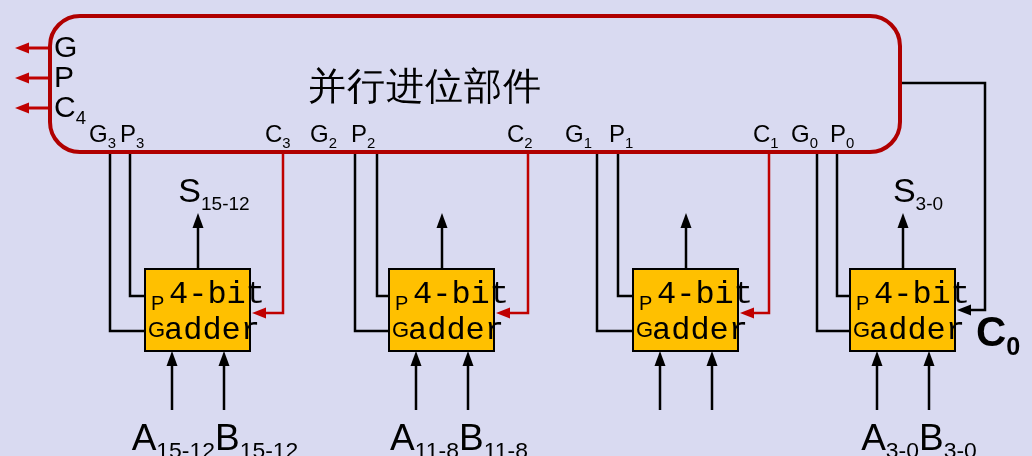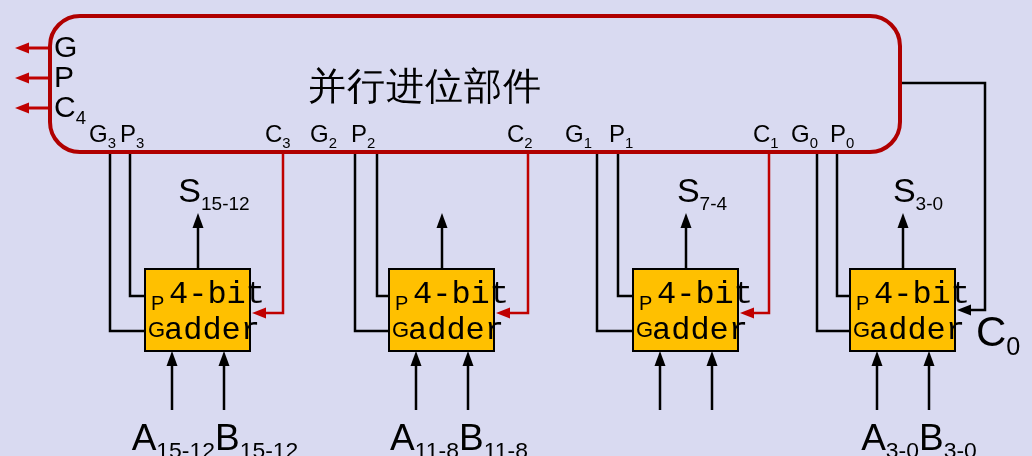--- a/index.html
+++ b/index.html
@@ -92,20 +92,21 @@
     line-height: 42px;
     white-space: nowrap;
   }
   .ab-label sub { font-size: 0.62em; line-height: 0; }
   #c0-label {
     position: absolute;
     left: 976px; top: 310px;
     font-size: 42px;
     line-height: 44px;
     white-space: nowrap;
+    font-weight: bold;
   }
   #c0-label sub { font-size: 0.6em; line-height: 0; }
 </style>
 </head>
 <body>
 
 <div id="canvas">
 
   <svg id="wires" viewBox="0 0 1032 456" xmlns="http://www.w3.org/2000/svg">
 
@@ -229,21 +230,20 @@
   <div class="ab-label" style="left:215px"><span>A</span><sub>15-12</sub><span>B</span><sub>15-12</sub></div>
 
   <div class="adder" style="left:388px">
     <span class="pin pin-p">P</span>
     <span class="adder-word word1">4-bit</span>
     <span class="pin pin-g">G</span>
     <span class="adder-word word2">adder</span>
   </div>
   <div class="ab-label" style="left:459px"><span>A</span><sub>11-8</sub><span>B</span><sub>11-8</sub></div>
 
-  <div class="sum-label" style="left:702px"><span>S</span><sub>7-4</sub></div>
   <div class="adder" style="left:632px">
     <span class="pin pin-p">P</span>
     <span class="adder-word word1">4-bit</span>
     <span class="pin pin-g">G</span>
     <span class="adder-word word2">adder</span>
   </div>
 
   <div class="sum-label" style="left:918px"><span>S</span><sub>3-0</sub></div>
   <div class="adder" style="left:849px">
     <span class="pin pin-p">P</span>

